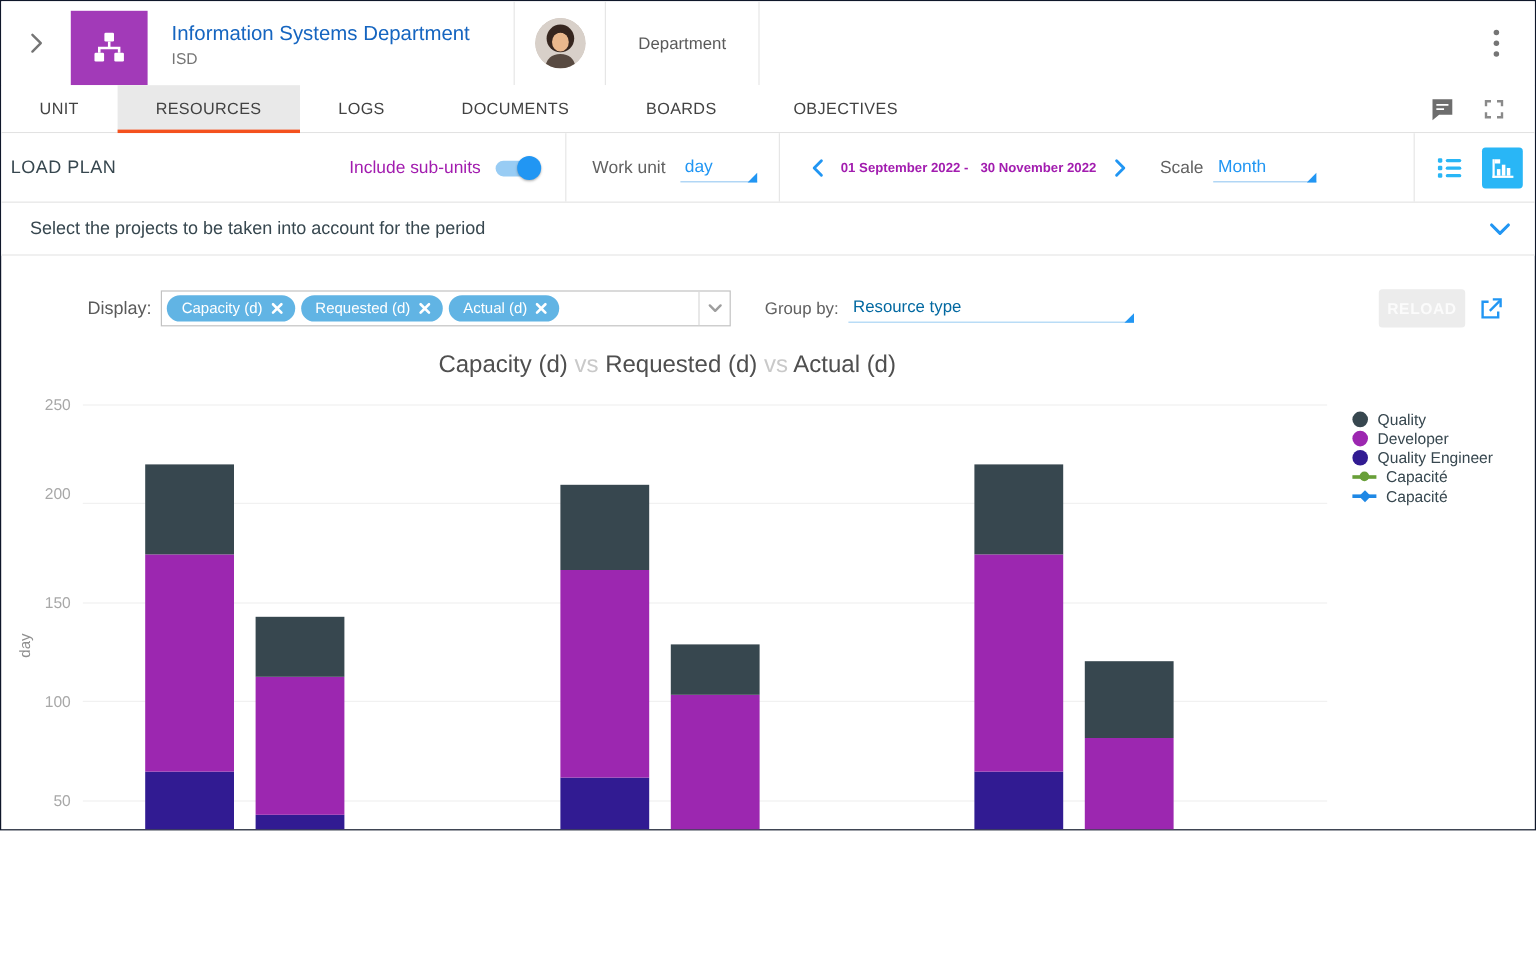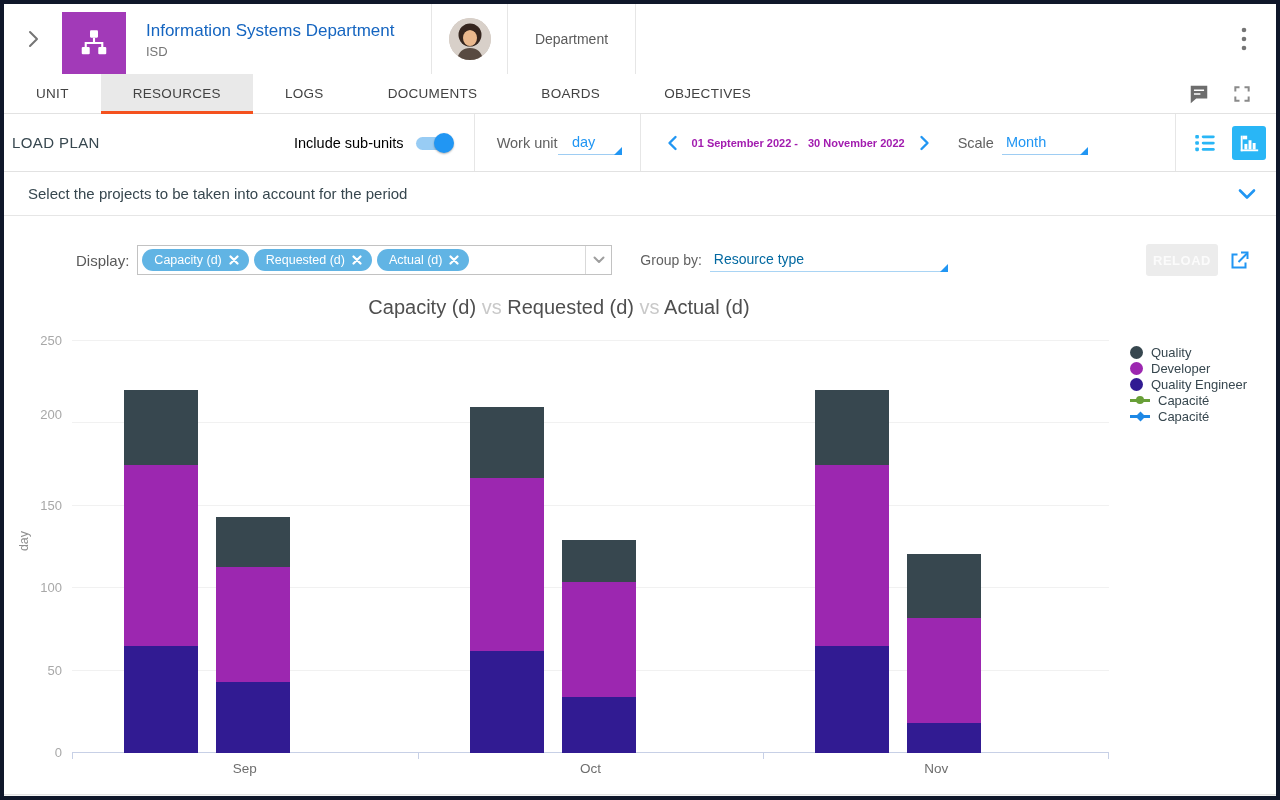--- a/index.html
+++ b/index.html
@@ -1,17 +1,17 @@
 <!DOCTYPE html>
 <html><head>
 <meta charset="utf-8">
 <style>
   * { margin:0; padding:0; box-sizing:border-box; }
   html,body { width:1280px; height:800px; background:#fff; font-family:"Liberation Sans", sans-serif; overflow:hidden; }
-  .page { position:relative; width:1280px; height:800px; background:#fff; border:4px solid #0f172a; overflow:hidden; }
+  .page { position:relative; width:1280px; height:692px; background:#fff; border:1px solid #0f172a; overflow:hidden; }
 
   
   .header { position:absolute; top:0; left:0; width:100%; height:70px; display:flex; align-items:stretch; background:#fff; }
   .back-wrap { width:58px; display:flex; align-items:center; justify-content:center; cursor:pointer; }
   .org-logo { width:64px; height:62px; margin-top:8px; background:#a23ab8; display:flex; align-items:center; justify-content:center; }
   .title-block { display:flex; flex-direction:column; justify-content:center; padding-left:20px; width:306px; border-right:1px solid #e6e6e6; }
   .page-title { color:#1565c0; font-size:17px; line-height:22px; }
   .page-subtitle { color:#757575; font-size:13px; margin-top:2px; }
   .avatar-cell { width:76px; display:flex; align-items:center; justify-content:center; border-right:1px solid #e6e6e6; }
   .avatar { width:42px; height:42px; border-radius:50%; overflow:hidden; background:#cfc5bd; }
@@ -24,26 +24,26 @@
   .tab { display:flex; align-items:center; justify-content:center; padding:0 32px; font-size:13.5px; color:#424242; letter-spacing:.3px; cursor:pointer; position:relative; }
   .tab.active { background:#e9e9e9; }
   .tab.active::after { content:""; position:absolute; left:0; right:0; bottom:-1px; height:3px; background:#f4511e; }
   .tabbar-icons { margin-left:auto; display:flex; align-items:center; gap:22px; padding-right:24px; }
   .icon-btn { cursor:pointer; display:flex; align-items:center; justify-content:center; }
 
   
   .toolbar { position:absolute; top:110px; left:0; width:100%; height:58px; display:flex; align-items:center; border-bottom:1px solid #e2e2e2; background:#fff; }
   .load-plan { padding-left:8px; font-size:15px; color:#37474f; letter-spacing:.4px; width:290px; }
   .subunits { display:flex; align-items:center; gap:12px; margin-right:22px; }
-  .subunits-label { font-size:14.5px; color:#000000; }
+  .subunits-label { font-size:14.5px; color:#a21caf; }
   .toggle { position:relative; width:36px; height:16px; cursor:pointer; }
   .toggle .track { position:absolute; top:2px; left:0; width:36px; height:13px; border-radius:7px; background:#98ccf4; }
   .toggle .knob { position:absolute; top:-2px; right:-2px; width:20px; height:20px; border-radius:50%; background:#2196f3; box-shadow:0 1px 2px rgba(0,0,0,.3); }
   .vsep { width:1px; height:57px; background:#e6e6e6; }
-  .wu-wrap { display:flex; align-items:center; padding:0 18px 0 22px; gap:0;text-align:center; }
+  .wu-wrap { display:flex; align-items:center; padding:0 18px 0 22px; gap:12px; }
   .select-like { position:relative; padding:2px 16px 4px 4px; cursor:pointer; }
   .select-like .val { color:#2196f3; font-size:14.5px; }
   .select-like .uline { position:absolute; left:0; right:0; bottom:0; height:1px; background:#9ecdf3; }
   .sel-tri { position:absolute; right:0; bottom:0; width:0; height:0; border-left:8px solid transparent; border-bottom:8px solid #2196f3; }
   .label-grey { color:#616161; font-size:14.5px; }
   .date-wrap { display:flex; align-items:center; gap:14px; padding:0 10px 0 26px; }
   .date-text { color:#a21caf; font-size:11px; font-weight:bold; cursor:pointer; }
   .date-text .gap { display:inline-block; width:10px; }
   .scale-wrap { display:flex; align-items:center; gap:8px; padding:0 14px 0 18px; }
   .scale-wrap .select-like { min-width:86px; }

